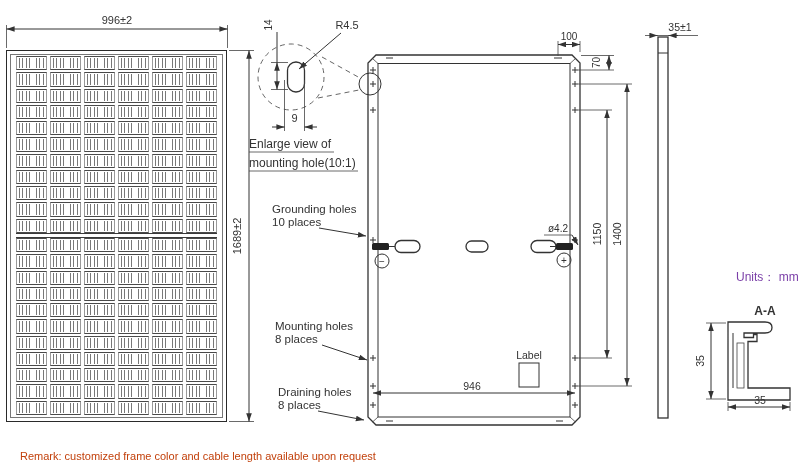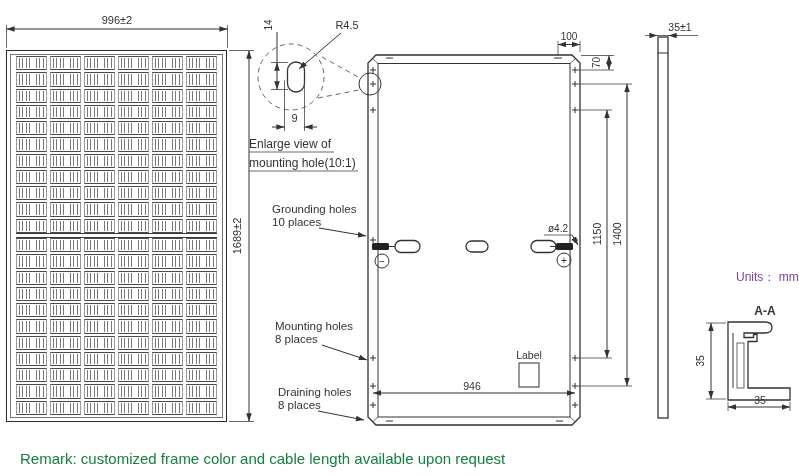--- a/index.html
+++ b/index.html
@@ -23,21 +23,21 @@
   svg .ln{stroke:#333;stroke-width:1;fill:none;}
   svg .thn{stroke:#444;stroke-width:0.8;fill:none;}
   svg .thk{stroke:#333;stroke-width:1.3;fill:#fff;}
   svg .dash{stroke:#555;stroke-width:0.9;fill:none;stroke-dasharray:5 4;}
   svg .darr{marker-start:url(#arr);marker-end:url(#arr);}
   svg .earr{marker-end:url(#arr);}
   svg text{fill:#333;font-family:"Liberation Sans",sans-serif;}
   .t11{font-size:11px;}.t10{font-size:10px;}.t105{font-size:10.5px;}
   .t115{font-size:11.5px;}.t12{font-size:12px;}
   .mid{text-anchor:middle;}
-  .remark{position:absolute;left:20px;top:450px;font-size:15px;color:#15803d;}
+  .remark{position:absolute;left:20px;top:450px;font-size:11px;color:#c2410c;}
   .units{fill:#7b3fa8;font-size:12px;}
 </style>
 </head>
 <body>
 
 <div id="canvas">
 
   <div class="front-view">
     <div class="fv-glass">
       <div class="fv-cells">

